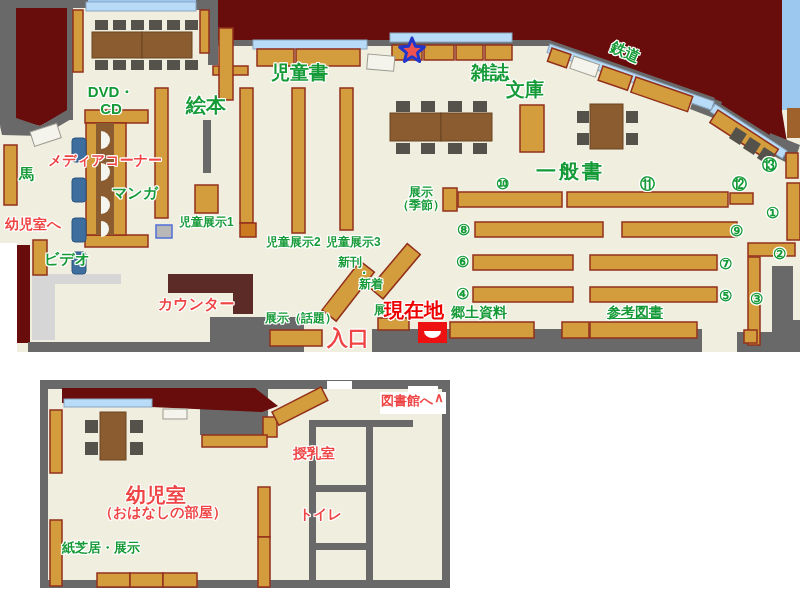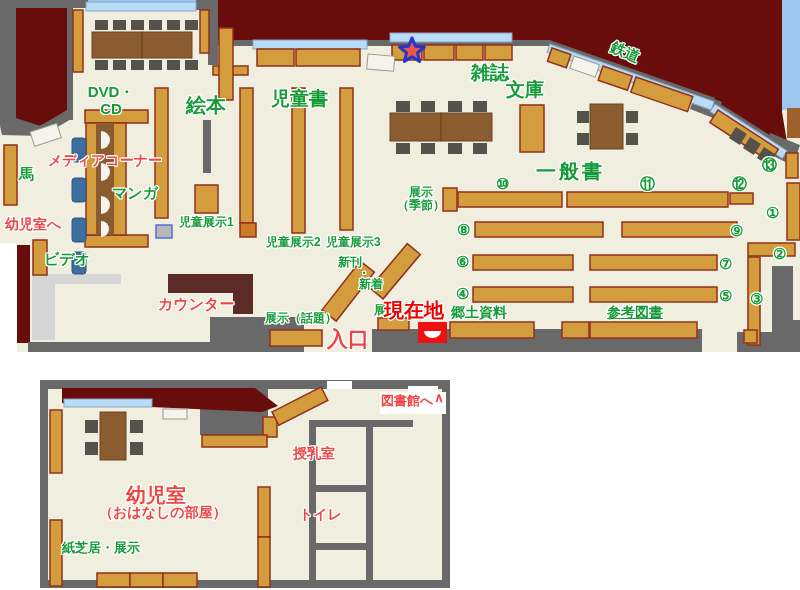--- a/index.html
+++ b/index.html
@@ -231,42 +231,42 @@
             <rect x="85" y="442" width="13" height="13"></rect>
         <rect x="130" y="420" width="13" height="13"></rect>
             <rect x="130" y="442" width="13" height="13"></rect>
       </g>
     </g>
   </g>
 </svg>
 
 <div class="lbl g ctr" style="left:84px;top:84px;width:54px;font-size:15px;"><span>DVD・</span><br><span>CD</span></div>
 <div class="lbl g" style="left:186px;top:94px;font-size:20px;">絵本</div>
-<div class="lbl g" style="left:271px;top:62px;font-size:19px;margin-top:26px;">児童書</div>
+<div class="lbl g" style="left:271px;top:62px;font-size:19px;">児童書</div>
 <div class="lbl g" style="left:423px;top:62px;font-size:19px;padding-left:48px;">雑誌</div>
 <div class="lbl g" style="left:506px;top:79px;font-size:19px;">文庫</div>
 <div class="lbl g" style="left:610px;top:44px;font-size:15px;transform:rotate(24deg);">鉄道</div>
 <div class="lbl g" style="left:536px;top:160px;font-size:20px;letter-spacing:3px;">一般書</div>
 <div class="lbl b" style="left:48px;top:153px;font-size:14px;">メディアコーナー</div>
 <div class="lbl g" style="left:112px;top:185px;font-size:15px;">マンガ</div>
 <div class="lbl g" style="left:19px;top:166px;font-size:15px;">馬</div>
 <div class="lbl b" style="left:5px;top:217px;font-size:14px;">幼児室へ</div>
 <div class="lbl g" style="left:44px;top:251px;font-size:15px;">ビデオ</div>
 <div class="lbl b" style="left:158px;top:296px;font-size:15px;">カウンター</div>
 <div class="lbl g" style="left:179px;top:216px;font-size:12px;">児童展示1</div>
 <div class="lbl g" style="left:266px;top:236px;font-size:12px;">児童展示2</div>
 <div class="lbl g" style="left:326px;top:236px;font-size:12px;">児童展示3</div>
 <div class="lbl g" style="left:338px;top:256px;font-size:12px;">新刊</div>
 <div class="lbl g" style="left:358px;top:267px;font-size:12px;">・</div>
 <div class="lbl g" style="left:359px;top:278px;font-size:12px;">新着</div>
 <div class="lbl g" style="left:265px;top:312px;font-size:12px;">展示（話題）</div>
 <div class="lbl g ctr" style="left:397px;top:186px;width:48px;font-size:12px;"><span>展示</span><br><span>（季節）</span></div>
 <div class="lbl g" style="left:374px;top:304px;font-size:12px;">展示</div>
 <div class="lbl r" style="left:384px;top:299px;font-size:20px;">現在地</div>
-<div class="lbl b" style="left:327px;top:327px;font-size:21px;">入口</div>
+<div class="lbl b" style="left:327px;top:327px;font-size:21px;font-family:Liberation Serif, serif;">入口</div>
 <div class="lbl g" style="left:451px;top:305px;font-size:14px;text-align:center;">郷土資料</div>
 <div class="lbl g" style="left:607px;top:305px;font-size:14px;text-decoration:underline;">参考図書</div>
 
 <div class="lbl g num" style="left:766px;top:205px;">①</div>
 <div class="lbl g num" style="left:773px;top:246px;">②</div>
 <div class="lbl g num" style="left:750px;top:291px;">③</div>
 <div class="lbl g num" style="left:456px;top:286px;">④</div>
 <div class="lbl g num" style="left:719px;top:288px;">⑤</div>
 <div class="lbl g num" style="left:456px;top:254px;">⑥</div>
 <div class="lbl g num" style="left:719px;top:256px;">⑦</div>

